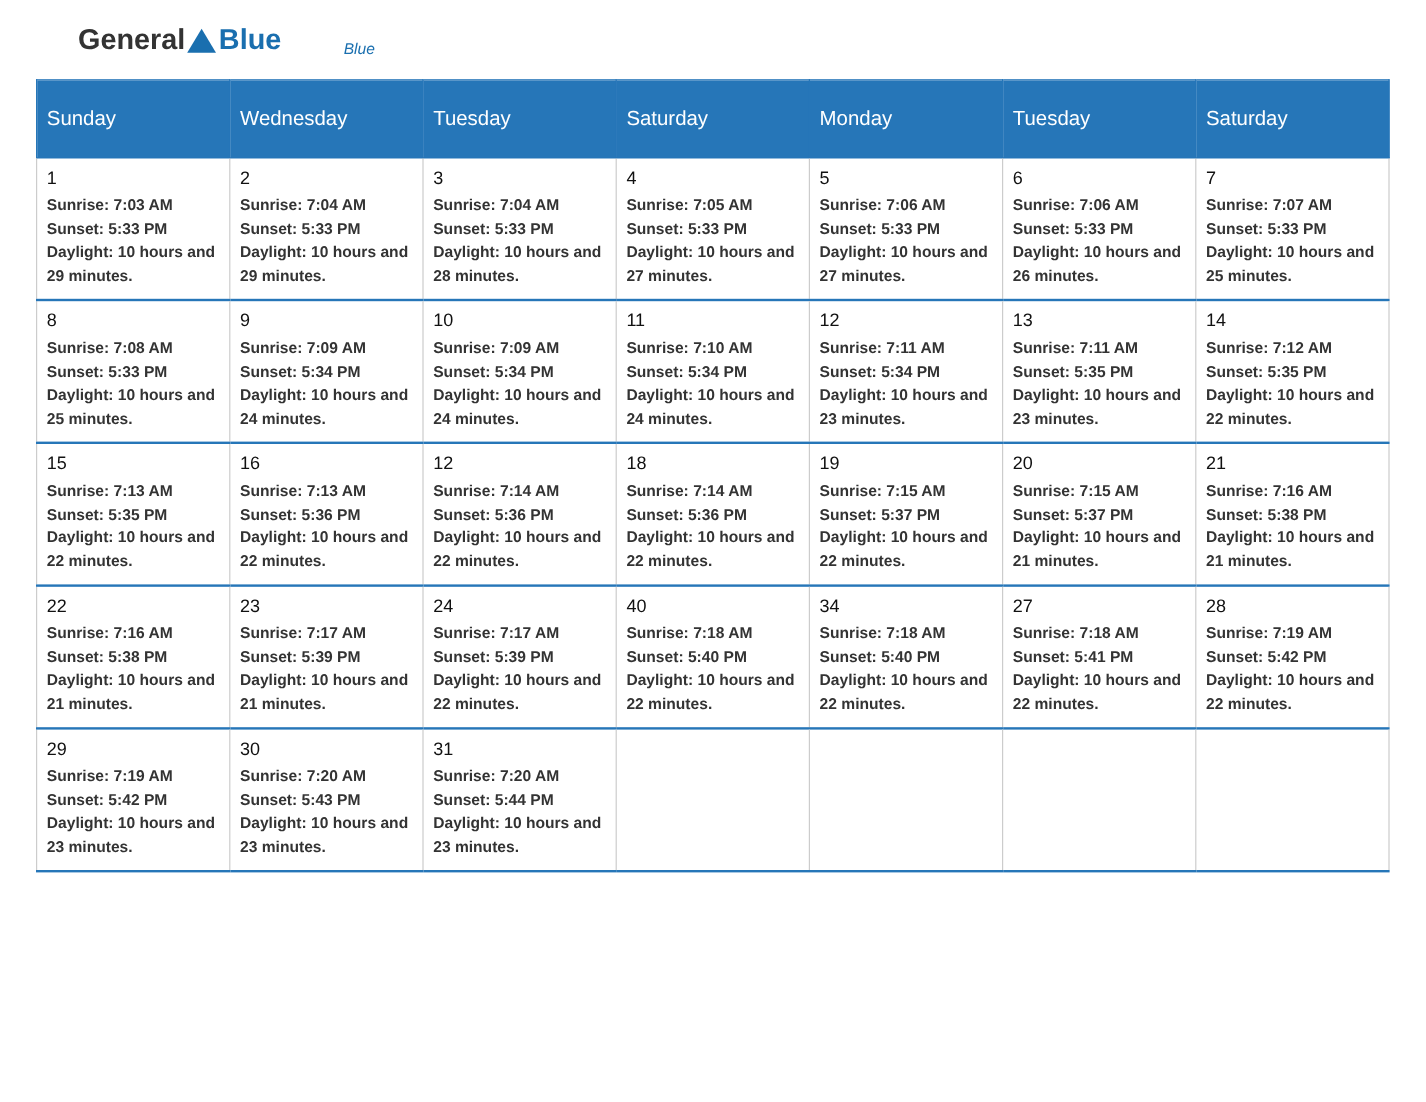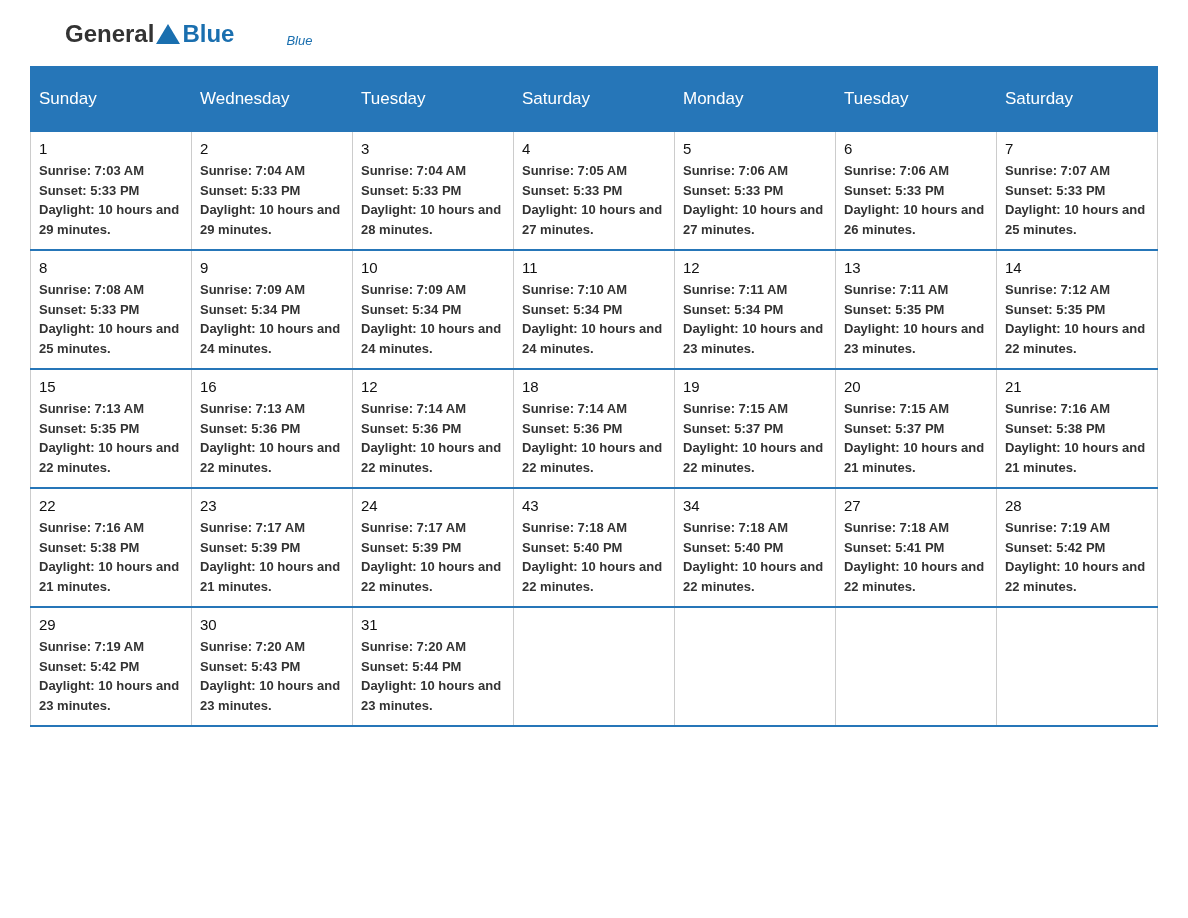--- a/index.html
+++ b/index.html
@@ -207,21 +207,21 @@
         </td>
         <td>
           <span class="day-num">23</span>
           <div class="day-info">Sunrise: 7:17 AM<br>Sunset: 5:39 PM<br>Daylight: 10 hours and 21 minutes.</div>
         </td>
         <td>
           <span class="day-num">24</span>
           <div class="day-info">Sunrise: 7:17 AM<br>Sunset: 5:39 PM<br>Daylight: 10 hours and 22 minutes.</div>
         </td>
         <td>
-          <span class="day-num">43</span>
+          <span class="day-num">40</span>
           <div class="day-info">Sunrise: 7:18 AM<br>Sunset: 5:40 PM<br>Daylight: 10 hours and 22 minutes.</div>
         </td>
         <td>
           <span class="day-num">34</span>
           <div class="day-info">Sunrise: 7:18 AM<br>Sunset: 5:40 PM<br>Daylight: 10 hours and 22 minutes.</div>
         </td>
         <td>
           <span class="day-num">27</span>
           <div class="day-info">Sunrise: 7:18 AM<br>Sunset: 5:41 PM<br>Daylight: 10 hours and 22 minutes.</div>
         </td>

